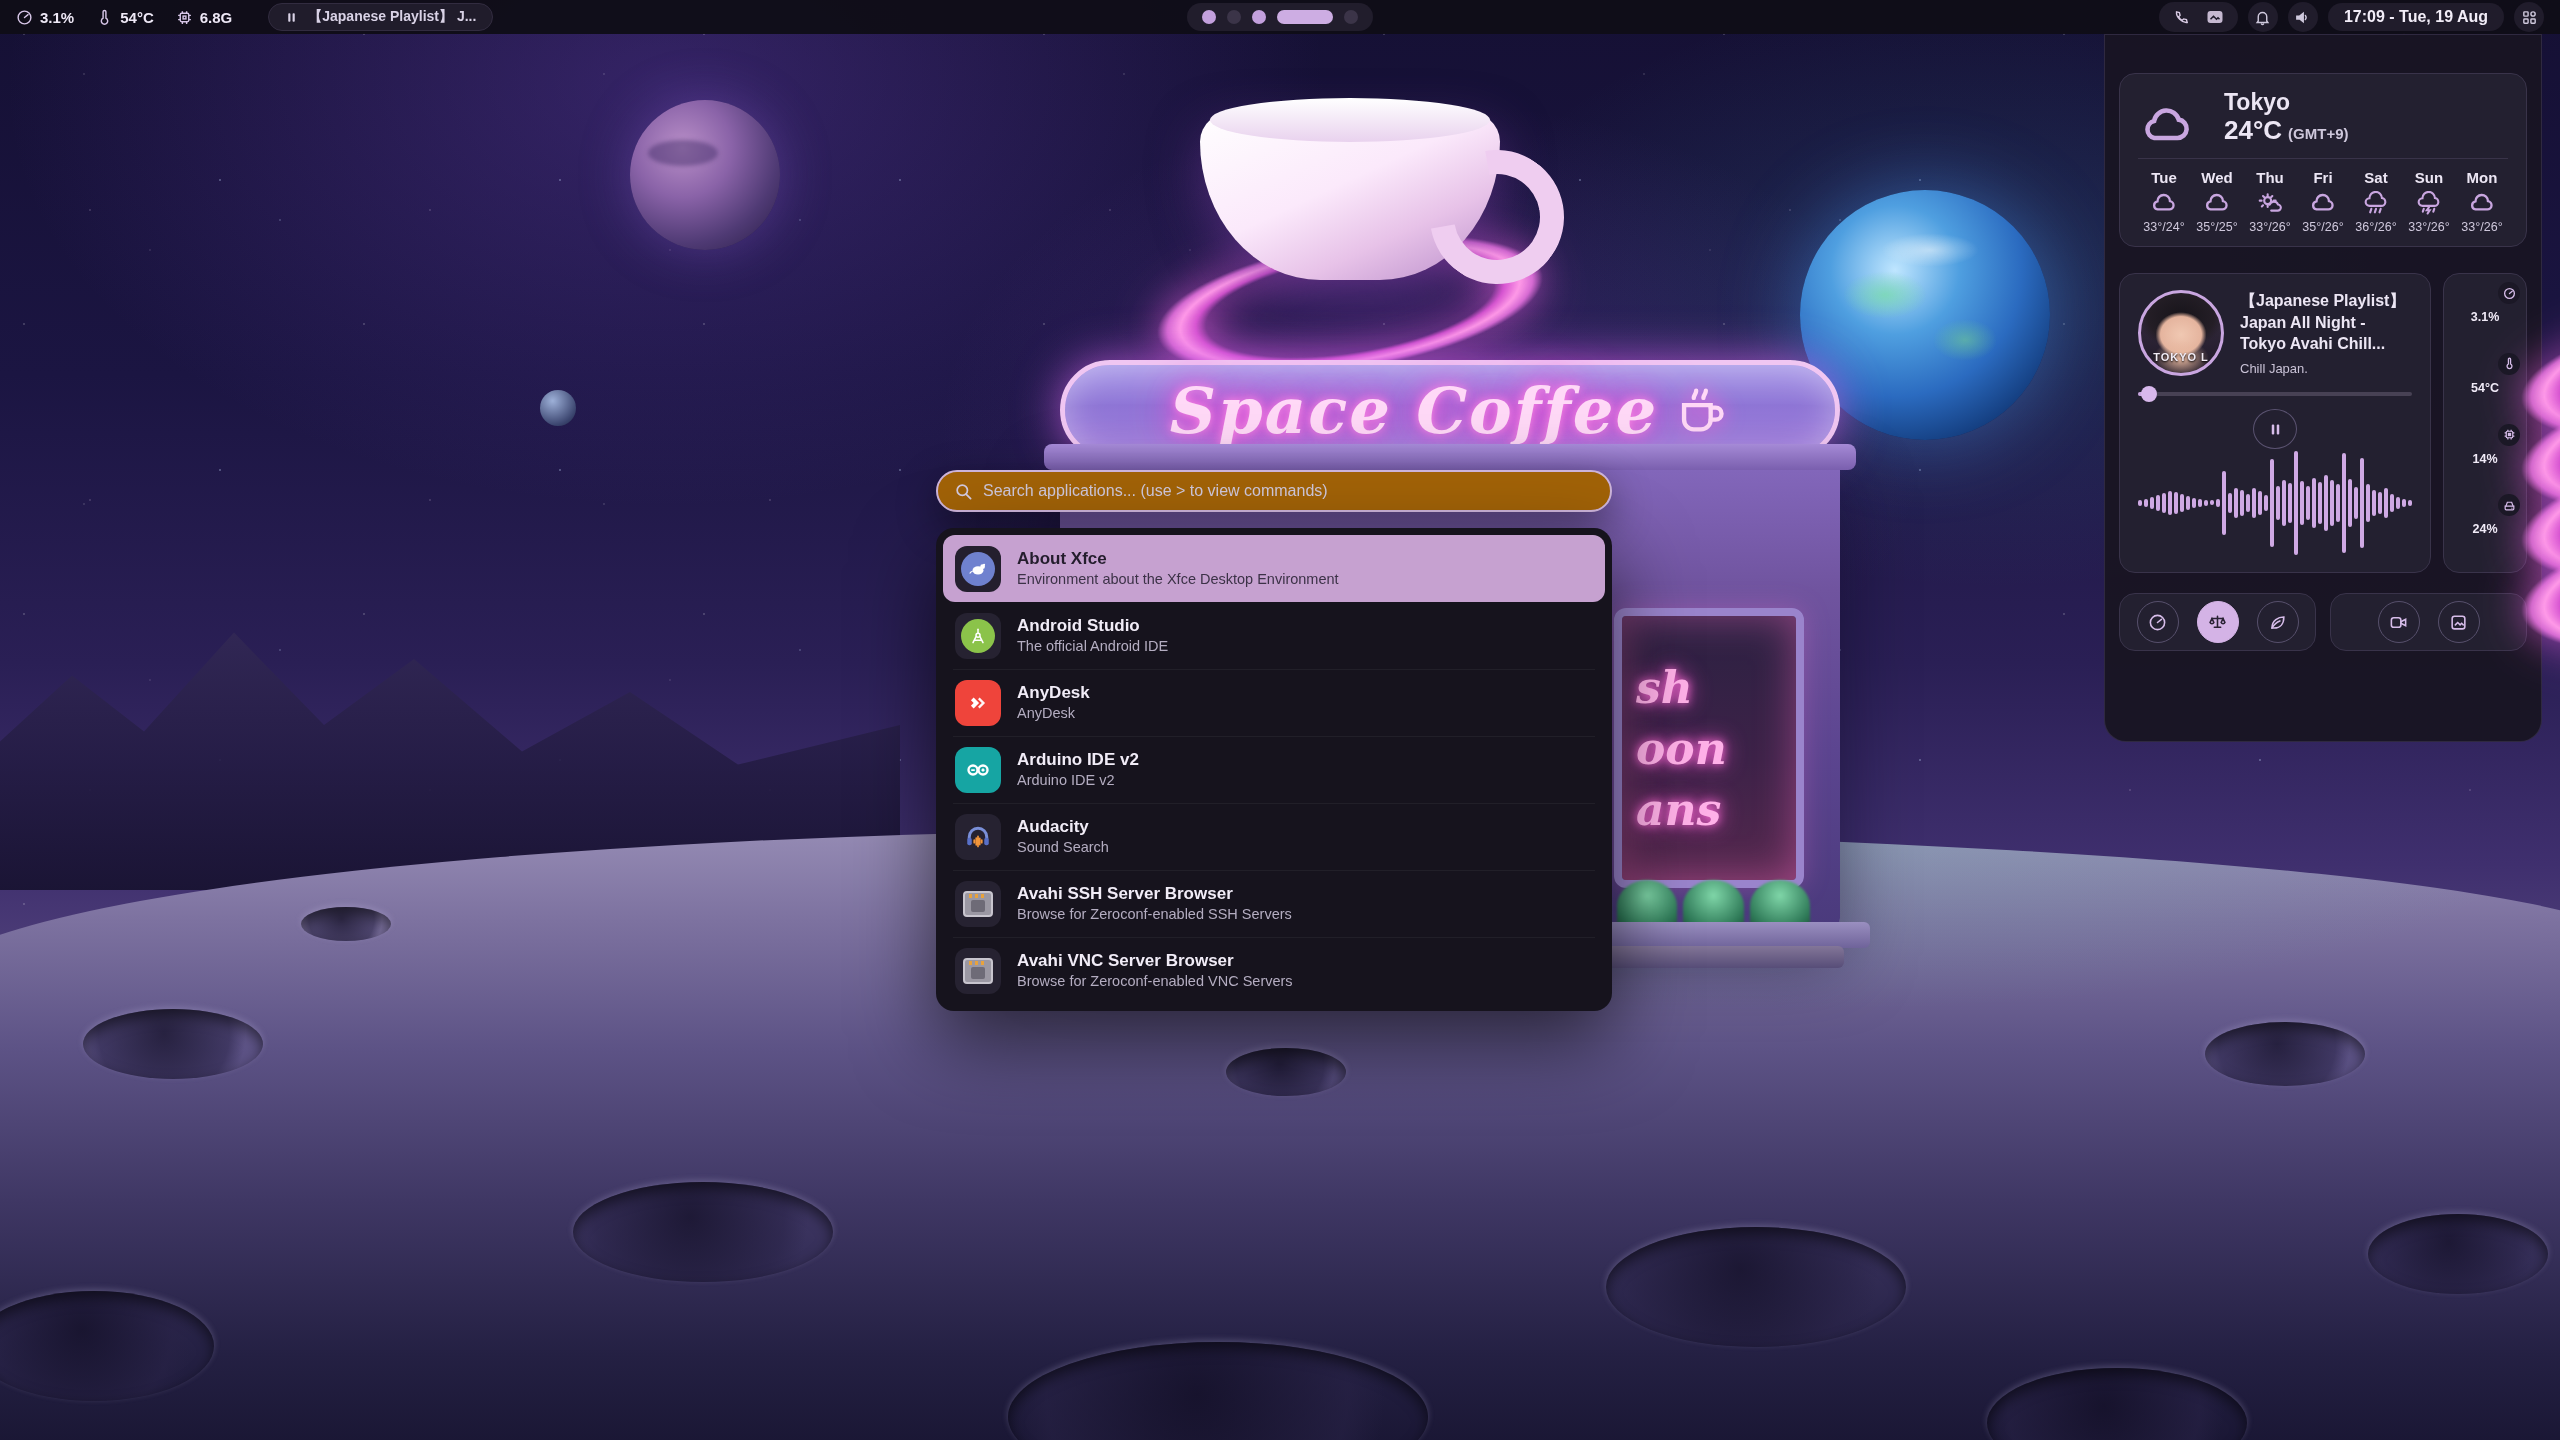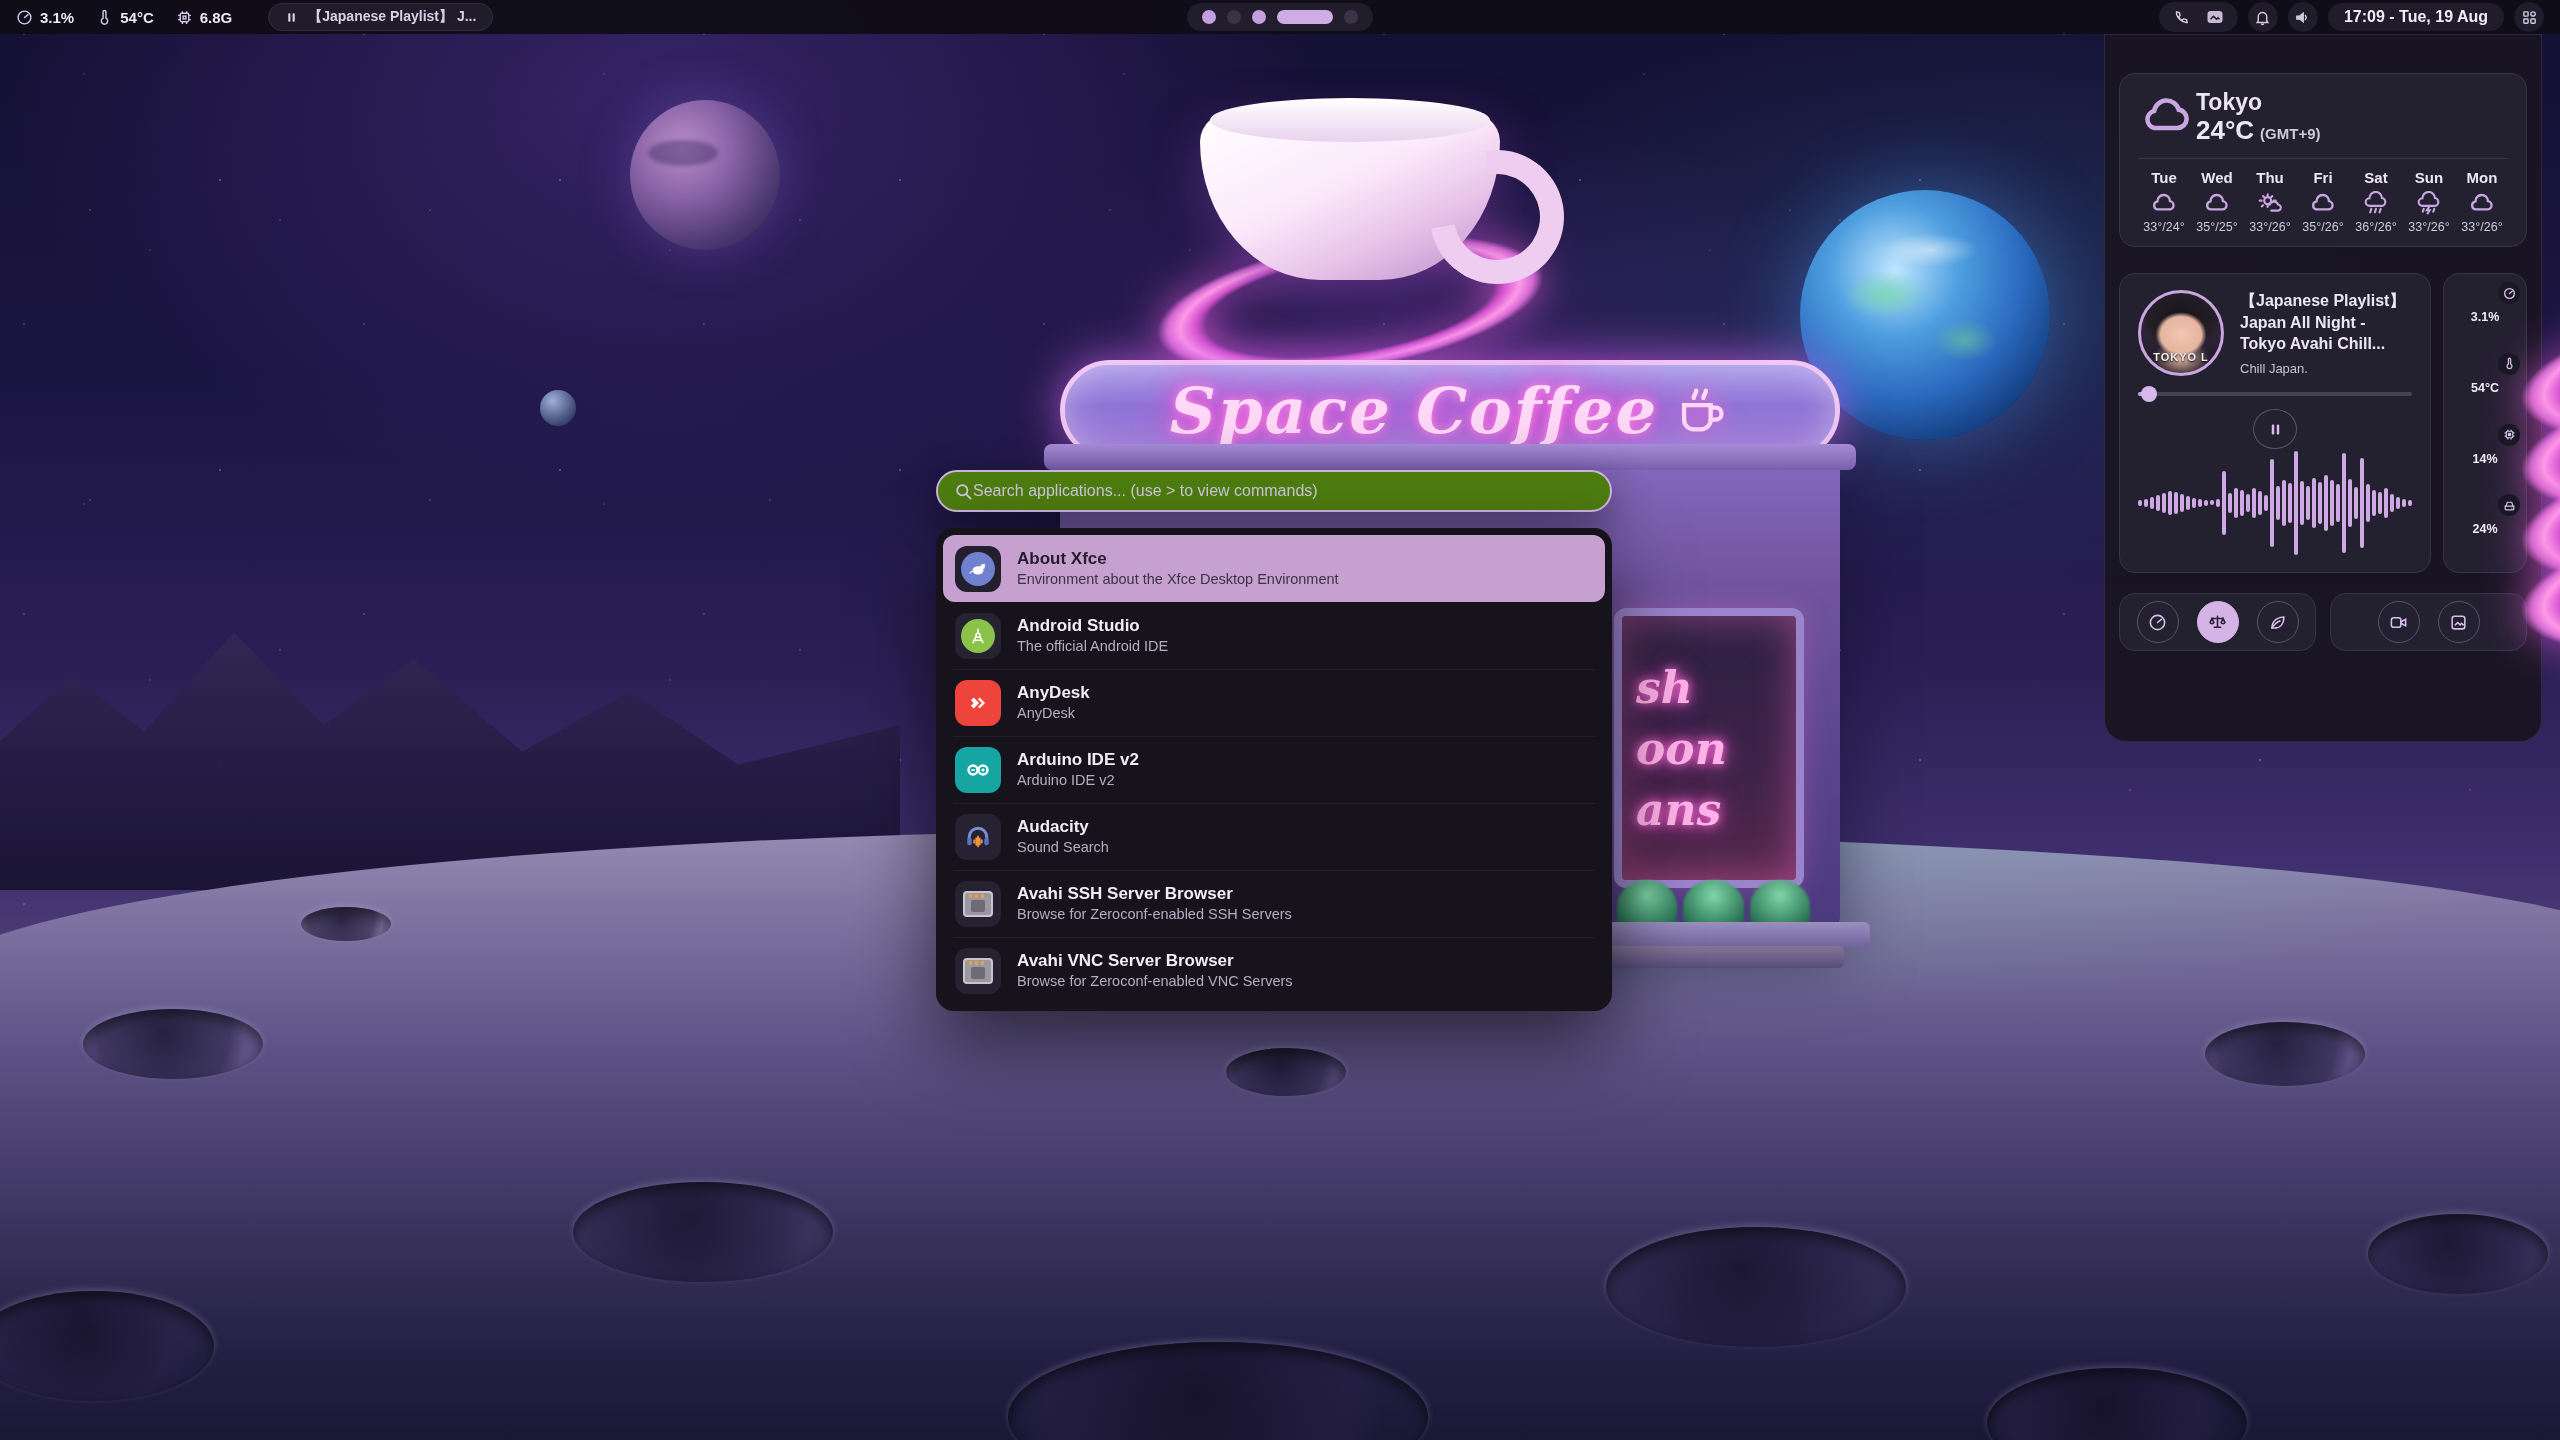--- a/index.html
+++ b/index.html
@@ -105,22 +105,22 @@
   .ws-dot { width:14px; height:14px; border-radius:999px; background:#3b3448; }
   .ws-dot.lit { background:#c3a0dd; }
   .ws-pill { width:56px; height:14px; border-radius:999px; background:#cdadе3; background:#cdade3; }
   .tb-right { margin-left:auto; display:flex; align-items:center; gap:10px; }
   .tb-iconpill { display:flex; align-items:center; gap:16px; background:#201c2b; border-radius:999px; padding:6px 14px; color:#d9cbe4; }
   .tb-iconbtn { width:30px; height:30px; border-radius:50%; background:#201c2b; display:flex; align-items:center; justify-content:center; color:#cfc9dd; }
   .tb-clock { background:#201c2b; border-radius:999px; padding:5px 16px; font-size:16px; font-weight:700; color:#f2edf8; }
 
   
   .launcher { position:absolute; left:936px; top:470px; width:676px; z-index:50; }
-  .searchbox { display:flex; align-items:center; gap:0; height:42px; border-radius:22px;
-    background:#4d7c0f; border:2px solid #cdb4da; padding:5px 16px;
+  .searchbox { display:flex; align-items:center; gap:10px; height:42px; border-radius:22px;
+    background:#a16207; border:2px solid #cdb4da; padding:5px 16px;
     box-shadow:0 14px 40px rgba(0,0,0,.45); }
   .searchbox svg { color:#cfc6dc; flex:none; }
   .searchbox input { flex:1; background:transparent; border:none; outline:none; color:#efeaf6;
     font-size:16px; font-family:"Liberation Sans", sans-serif; }
   .searchbox input::placeholder { color:#c9c2d6; }
   .applist { margin-top:16px; background:#16131d; border-radius:18px; padding:7px;
     box-shadow:0 30px 80px rgba(0,0,0,.6); }
   .approw { display:flex; align-items:center; gap:16px; height:67px; padding:0 12px; border-radius:12px; position:relative; }
   .approw + .approw::before { content:""; position:absolute; left:10px; right:10px; top:0; height:1px; background:rgba(255,255,255,.05); }
   .approw.selected { background:#c6a1d0; }
@@ -148,21 +148,21 @@
   .usercard { height:58px; display:flex; align-items:center; gap:14px; padding:0 14px; }
   .avatar { width:42px; height:42px; border-radius:50%; border:2px solid #c9a6e0;
     background:radial-gradient(circle at 40% 55%, #c96a3a 0%, #6e3420 22%, #241620 55%, #131018 100%); }
   .user-name { font-size:15px; font-weight:700; }
   .user-uptime { font-size:15px; color:#d9d2e4; margin-top:1px; }
   .circlebtn { width:36px; height:36px; border-radius:50%; border:1.5px solid #57506c; display:flex;
     align-items:center; justify-content:center; color:#d7bdea; }
   .usercard .spacer { flex:1; }
 
   .weathercard { margin-top:24px; padding:16px 18px 12px; }
-  .w-top { display:flex; align-items:flex-start; gap:0; }
+  .w-top { display:flex; align-items:flex-end; gap:28px; }
   .w-city { font-size:23px; font-weight:700; line-height:1.1; }
   .w-temp { font-size:26px; font-weight:700; }
   .w-tz { font-size:15px; font-weight:600; color:#cfc8dc; margin-left:6px; }
   .w-divider { height:1px; background:#393349; margin:12px 0 10px; }
   .forecast { display:flex; justify-content:space-between; }
   .fday { display:flex; flex-direction:column; align-items:center; gap:5px; width:52px; }
   .fday .d { font-size:15px; font-weight:700; }
   .fday .t { font-size:12.5px; color:#cfc8dc; }
   .wicon { color:#c9a6e0; }
 

